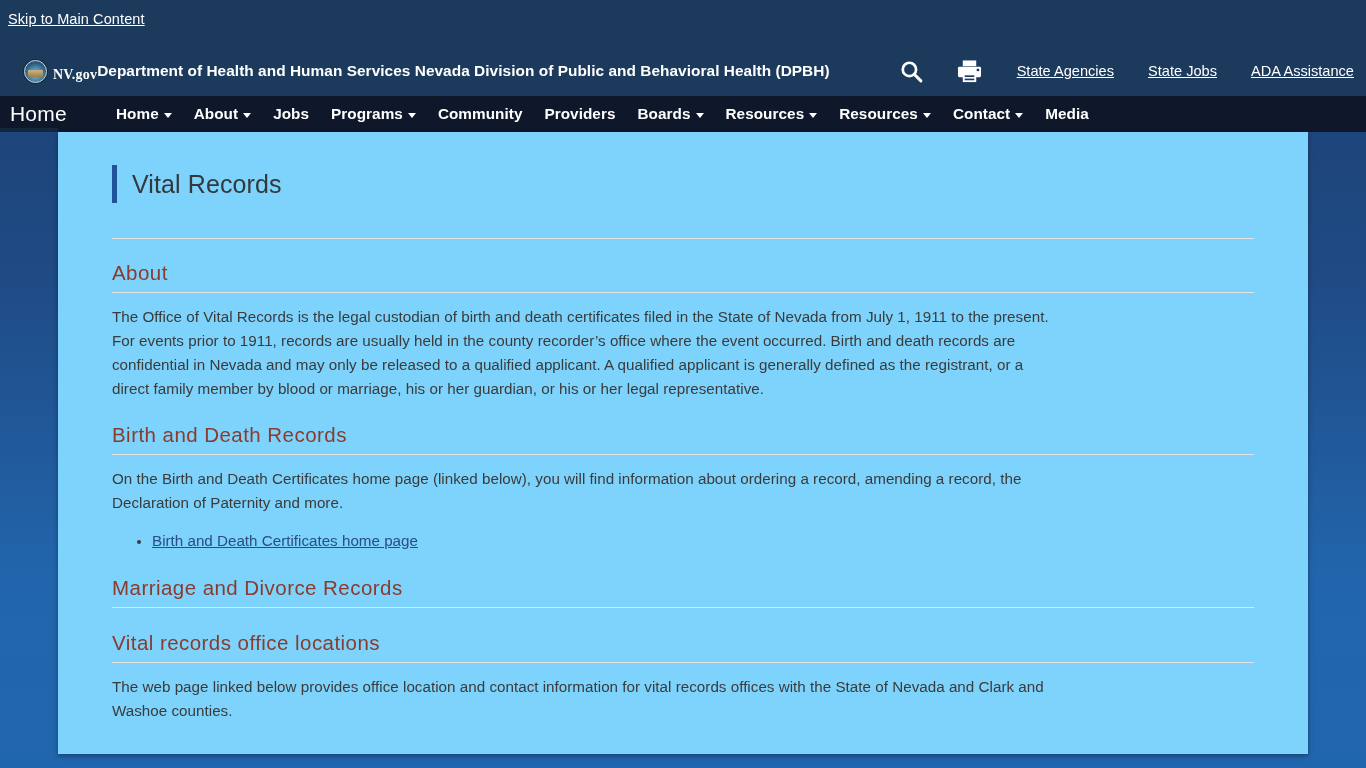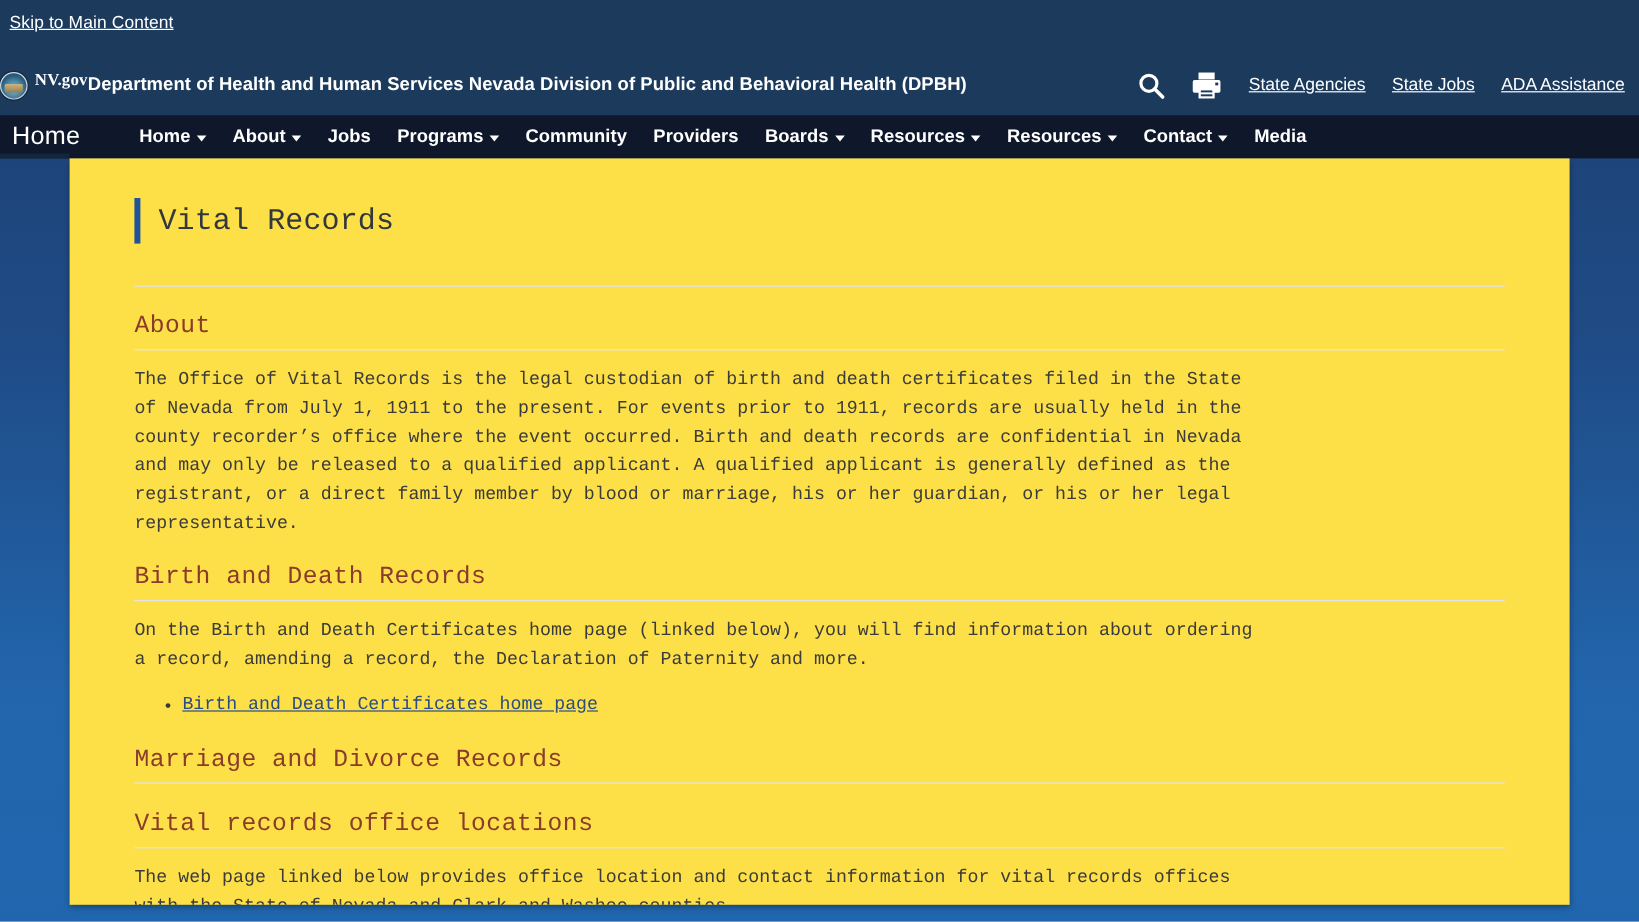--- a/index.html
+++ b/index.html
@@ -31,23 +31,23 @@
   }
   .brandrow {
     position: absolute;
     left: 0; right: 0; top: 46px;
     height: 50px;
     display: flex;
     align-items: center;
   }
   .nvgov {
     display: flex;
-    align-items: flex-start;
+    align-items: flex-end;
     gap: 6px;
-    margin-left: 0;
+    margin-left: 24px;
     text-decoration: none;
   }
   .seal {
     width: 23px; height: 23px;
     border-radius: 50%;
     background:
       radial-gradient(circle at 50% 62%, #7fb4cd 0%, #4d8aab 38%, #2d5f80 62%, #1d3f5c 100%);
     border: 1.5px solid #cfd8e0;
     position: relative;
     flex: none;
@@ -73,21 +73,21 @@
     color: #ffffff;
     font-size: 15.4px;
     font-weight: bold;
     letter-spacing: .05px;
     white-space: nowrap;
   }
   .util-right {
     margin-left: auto;
     display: flex;
     align-items: center;
-    gap: 0;
+    gap: 12px;
     padding-right: 12px;
   }
   .icon-btn {
     background: none; border: none;
     padding: 0 10px;
     cursor: pointer;
     display: flex; align-items: center;
   }
   .util-link {
     color: #ffffff;
@@ -151,24 +151,23 @@
   .page-wrap {
     position: relative;
     height: 622px;
   }
   .content-card {
     position: absolute;
     left: 58px;
     top: 0;
     width: 1250px;
     height: 622px;
-    background: #fde047;
+    background: #7dd3fc;
     box-shadow: 0 2px 5px rgba(0,0,0,.35);
     overflow: hidden;
-    font-family: Liberation Mono, monospace;
   }
   .inner {
     padding: 0 54px 0 54px;
   }
 
   
   .page-title-row {
     display: flex;
     align-items: center;
     padding-top: 21px;

